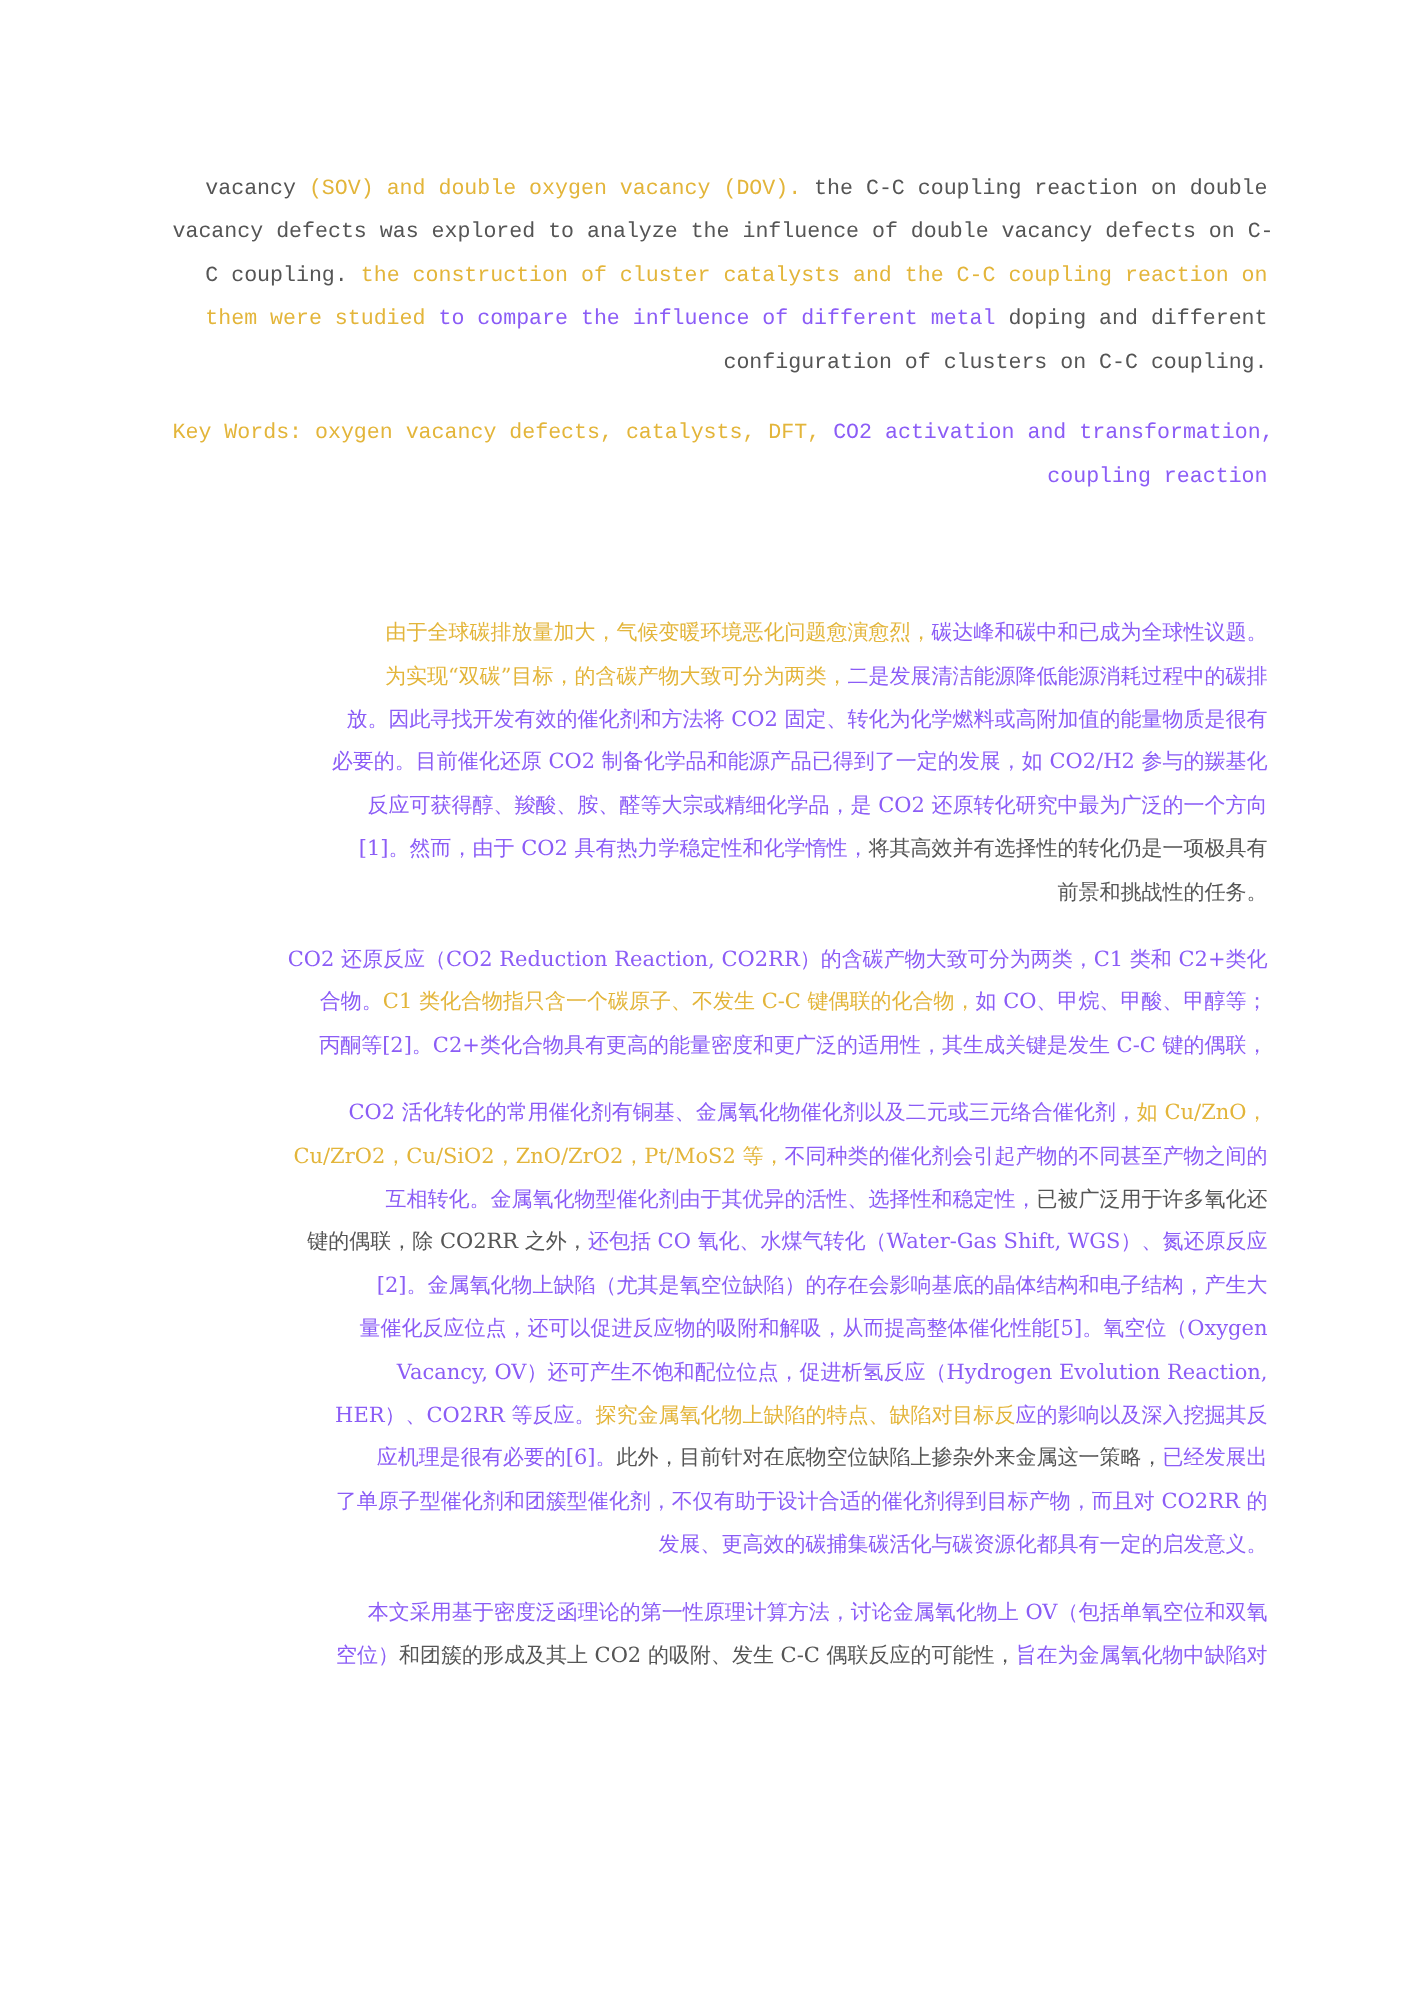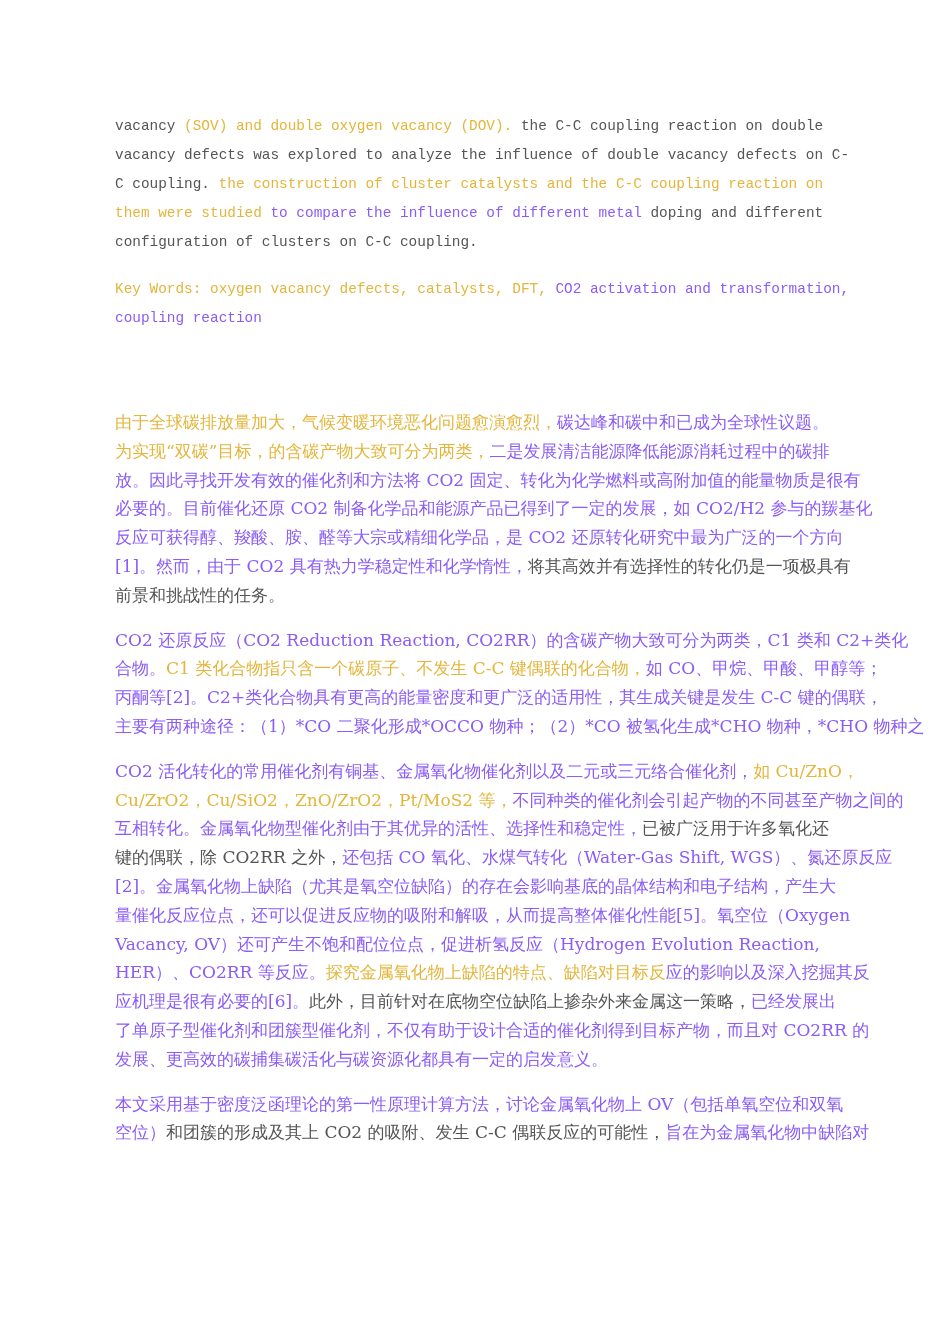--- a/index.html
+++ b/index.html
@@ -1,24 +1,24 @@
 <!DOCTYPE html>
 <html><head>
 <meta charset="utf-8">
 <style>
   html, body { margin: 0; padding: 0; background: #ffffff; }
   body { width: 950px; height: 1344px; position: relative; overflow: hidden; }
-  .page { position: absolute; left: 115px; top: 112px; width: 730px; }
+  .page { position: absolute; left: 115px; top: 112px; width: 730px; text-align: right; }
   .en-line {
     font-family: "Liberation Mono", "DejaVu Sans Mono", monospace;
     font-size: 14.4px; line-height: 29px; white-space: nowrap; height: 29px;
   }
   .zh-line {
     font-family: "DejaVu Serif", "Liberation Serif", serif;
-    font-size: 17px; line-height: 28.8px; white-space: nowrap; height: 28.8px;
+    font-size: 14px; line-height: 28.8px; white-space: nowrap; height: 28.8px;
     letter-spacing: 0px;
   }
   .para { margin: 0; }
   .gray { color: #555555; }
   .yellow { color: #e3b53a; }
   .red { color: #8b5cf6; }
   .gap-abs { height: 18px; }
   .gap-kw { height: 75px; }
   .gap-p { height: 16px; }
 </style>
@@ -47,21 +47,20 @@
         <div class="zh-line"><span class="red">必要的。目前催化还原 CO2 制备化学品和能源产品已得到了一定的发展，如 CO2/H2 参与的羰基化</span></div>
         <div class="zh-line"><span class="red">反应可获得醇、羧酸、胺、醛等大宗或精细化学品，是 CO2 还原转化研究中最为广泛的一个方向</span></div>
         <div class="zh-line"><span class="red">[1]。然而，由于 CO2 具有热力学稳定性和化学惰性，</span><span class="gray">将其高效并有选择性的转化仍是一项极具有</span></div>
         <div class="zh-line"><span class="gray">前景和挑战性的任务。</span></div>
       </div>
       <div class="gap-p"></div>
       <div class="para">
         <div class="zh-line"><span class="red">CO2 还原反应（CO2 Reduction Reaction, CO2RR）的含碳产物大致可分为两类，C1 类和 C2+类化</span></div>
         <div class="zh-line"><span class="red">合物。</span><span class="yellow">C1 类化合物指只含一个碳原子、不发生 C-C 键偶联的化合物，</span><span class="red">如 CO、甲烷、甲酸、甲醇等；</span></div>
         <div class="zh-line"><span class="red">丙酮等[2]。C2+类化合物具有更高的能量密度和更广泛的适用性，其生成关键是发生 C-C 键的偶联，</span></div>
-        <div class="zh-line"><span class="red">主要有两种途径：（1）*CO 二聚化形成*OCCO 物种；（2）*CO 被氢化生成*CHO 物种，*CHO 物种之</span></div>
       </div>
       <div class="gap-p"></div>
       <div class="para">
         <div class="zh-line"><span class="red">CO2 活化转化的常用催化剂有铜基、金属氧化物催化剂以及二元或三元络合催化剂，</span><span class="yellow">如 Cu/ZnO，</span></div>
         <div class="zh-line"><span class="yellow">Cu/ZrO2，Cu/SiO2，ZnO/ZrO2，Pt/MoS2 等，</span><span class="red">不同种类的催化剂会引起产物的不同甚至产物之间的</span></div>
         <div class="zh-line"><span class="red">互相转化。金属氧化物型催化剂由于其优异的活性、选择性和稳定性，</span><span class="gray">已被广泛用于许多氧化还</span></div>
         <div class="zh-line"><span class="gray">键的偶联，除 CO2RR 之外，</span><span class="red">还包括 CO 氧化、水煤气转化（Water-Gas Shift, WGS）、氮还原反应</span></div>
         <div class="zh-line"><span class="red">[2]。金属氧化物上缺陷（尤其是氧空位缺陷）的存在会影响基底的晶体结构和电子结构，产生大</span></div>
         <div class="zh-line"><span class="red">量催化反应位点，还可以促进反应物的吸附和解吸，从而提高整体催化性能[5]。氧空位（Oxygen</span></div>
         <div class="zh-line"><span class="red">Vacancy, OV）还可产生不饱和配位位点，促进析氢反应（Hydrogen Evolution Reaction,</span></div>

